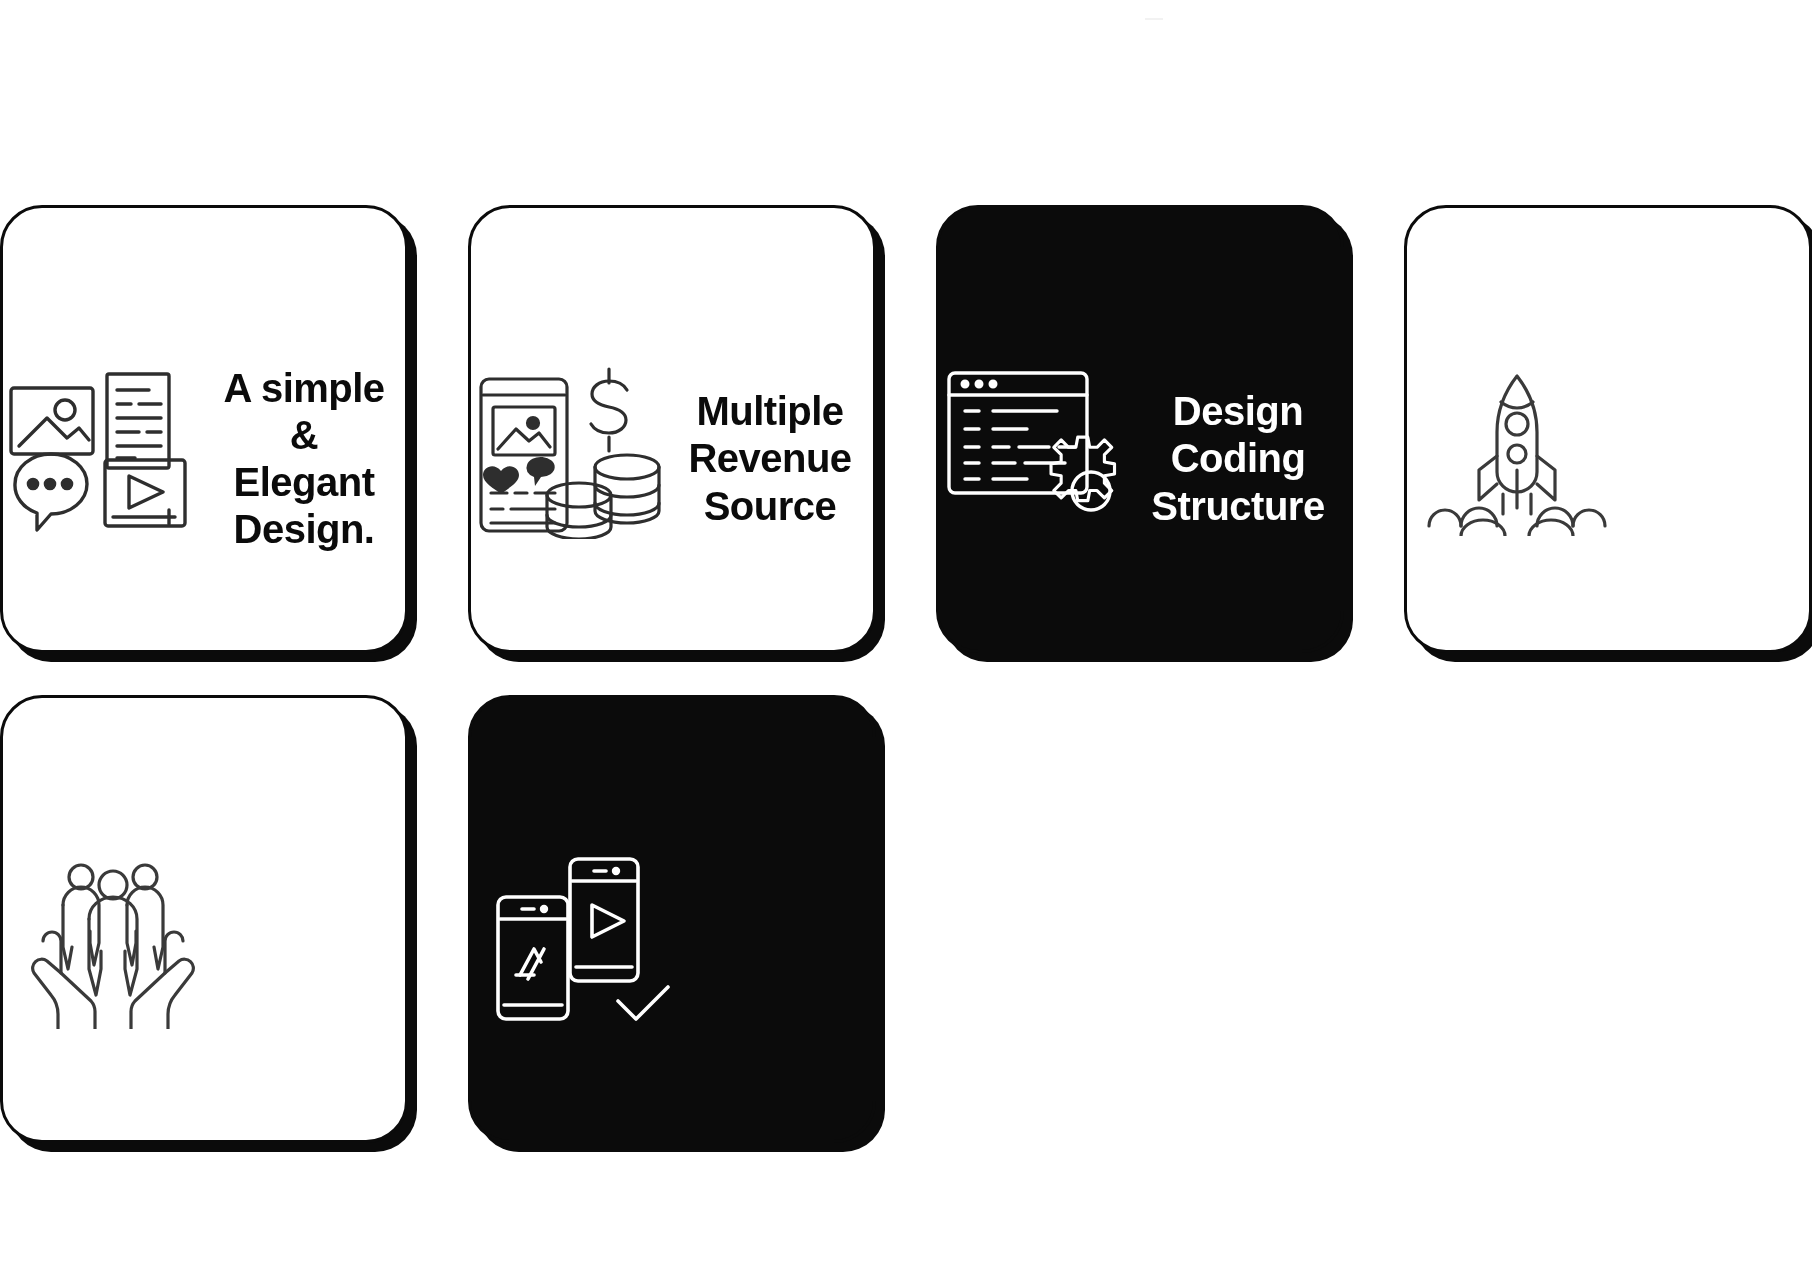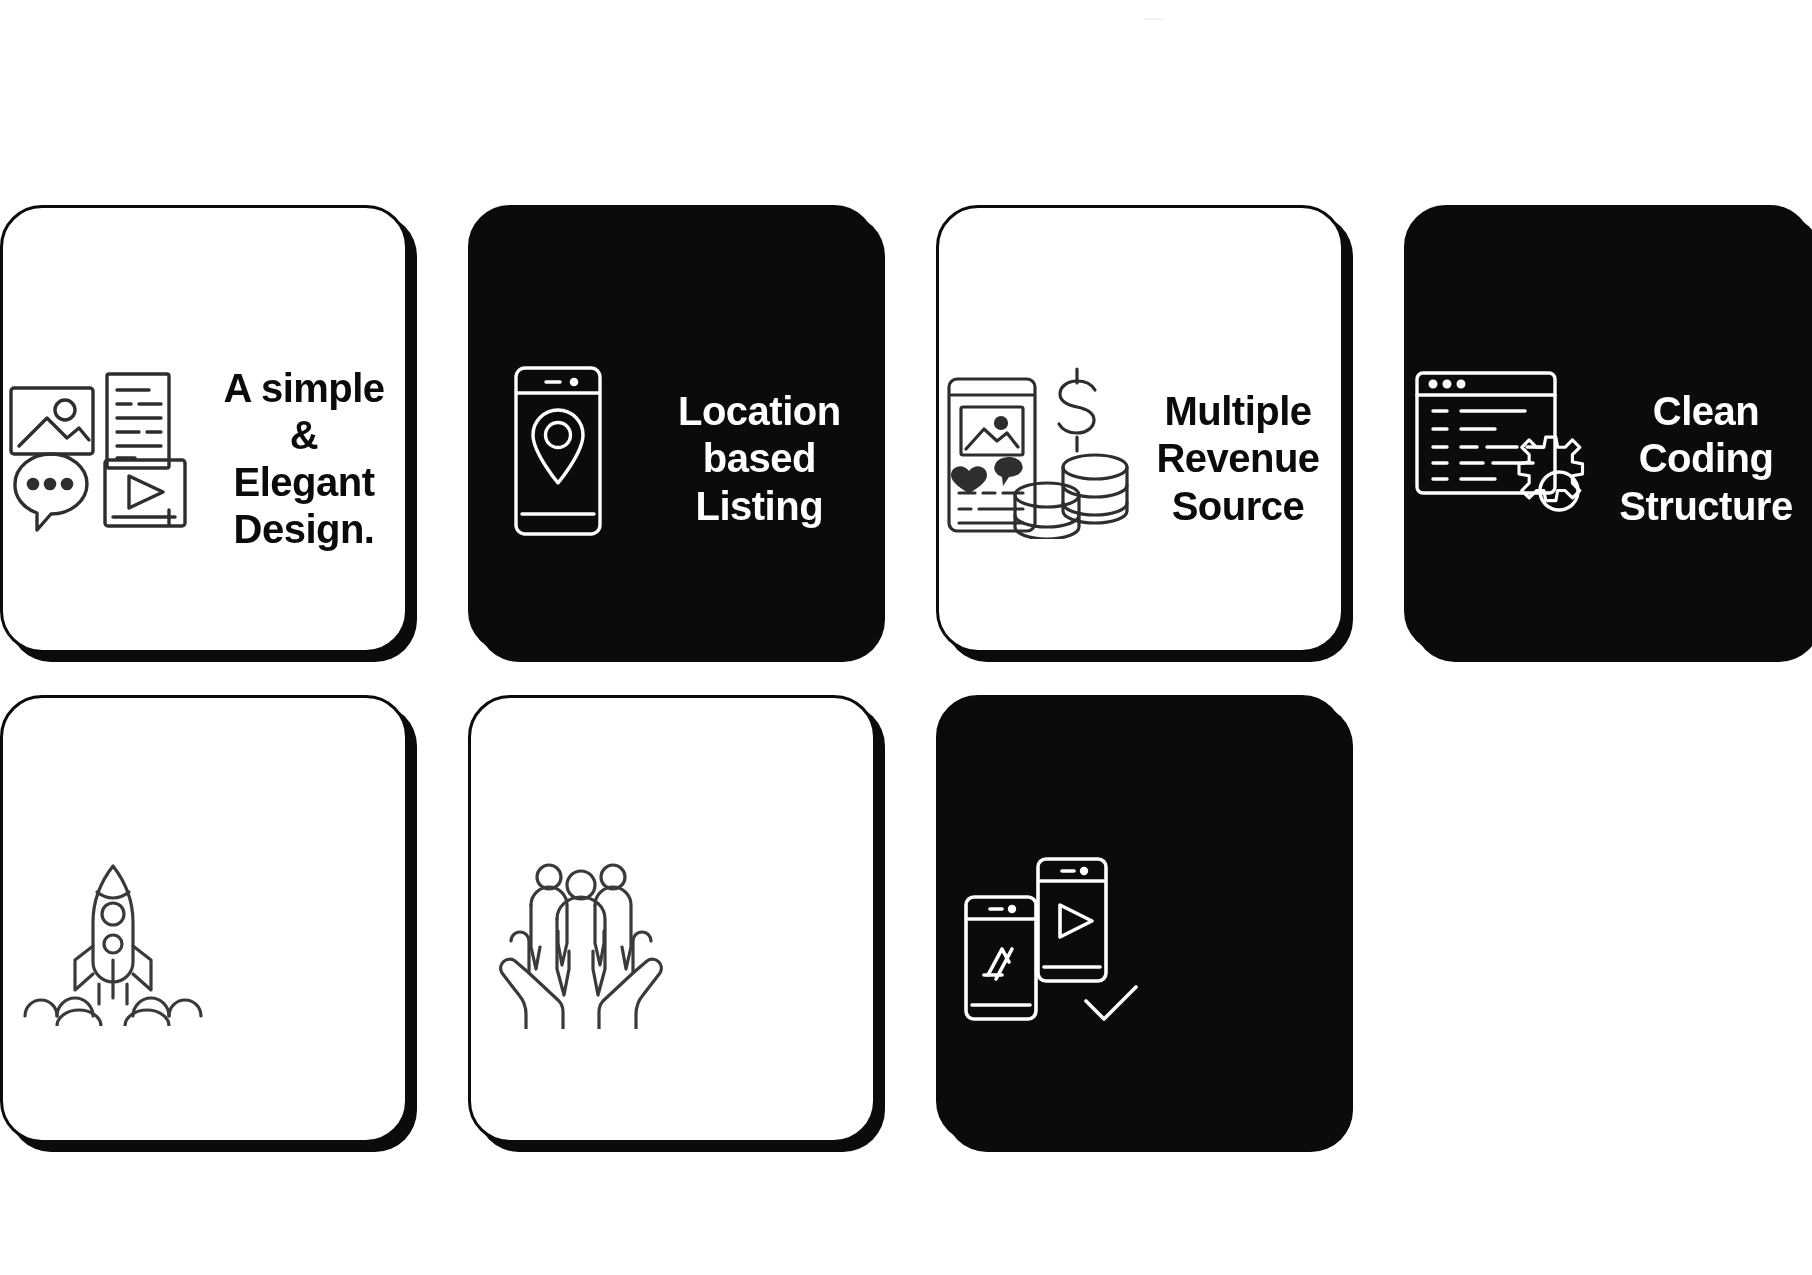--- a/index.html
+++ b/index.html
@@ -122,35 +122,20 @@
           <rect x="102" y="94" width="80" height="66" rx="3"></rect>
           <polygon points="126,110 160,126 126,142"></polygon>
           <line x1="110" y1="151" x2="172" y2="151"></line>
           <line x1="166" y1="144" x2="166" y2="158"></line>
         </svg>
       </div>
       <div class="card-title">A simple &amp;
 Elegant Design.</div>
     </div>
 
-    <div class="card dark">
-      <div class="icon-wrap">
-        <svg width="160" height="178" viewBox="0 0 160 178" fill="none" stroke="#ffffff" stroke-width="3.4" stroke-linecap="round" stroke-linejoin="round">
-          <rect x="38" y="6" width="84" height="166" rx="9"></rect>
-          <line x1="68" y1="20" x2="82" y2="20"></line>
-          <circle cx="96" cy="20" r="2.6" fill="#ffffff"></circle>
-          <line x1="40" y1="31" x2="120" y2="31"></line>
-          <line x1="44" y1="152" x2="116" y2="152"></line>
-          <path d="M80 48 a25 25 0 0 1 25 25 c0 18 -25 48 -25 48 c0 0 -25 -30 -25 -48 a25 25 0 0 1 25 -25 z"></path>
-          <circle cx="80" cy="73" r="12.5"></circle>
-        </svg>
-      </div>
-      <div class="card-title">Location
-based Listing</div>
-    </div>
 
 
     <div class="card light">
       <div class="icon-wrap">
         <svg width="196" height="176" viewBox="0 0 196 176" fill="none" stroke="#2e2e2e" stroke-width="3.2" stroke-linecap="round" stroke-linejoin="round">
           <rect x="10" y="16" width="86" height="152" rx="8"></rect>
           <line x1="12" y1="32" x2="94" y2="32"></line>
           <rect x="22" y="44" width="62" height="48" rx="2"></rect>
           <circle cx="62" cy="60" r="5.5" fill="#2e2e2e"></circle>
           <polyline points="27,86 45,66 58,78 68,70 79,84"></polyline>
@@ -196,21 +181,21 @@
           <line x1="120" y1="82" x2="136" y2="82"></line>
           <line x1="26" y1="98" x2="40" y2="98"></line>
           <line x1="54" y1="98" x2="76" y2="98"></line>
           <line x1="86" y1="98" x2="126" y2="98"></line>
           <line x1="26" y1="114" x2="40" y2="114"></line>
           <line x1="54" y1="114" x2="88" y2="114"></line>
           <path d="M142 91 l8 0 2 -11 11 0 2 11 8 0 8 -8 8 8 -8 8 0 8 11 2 0 11 -11 2 0 8 8 8 -8 8 -8 -8 -8 0 -2 11 -11 0 -2 -11 -8 0 -8 8 -8 -8 8 -8 0 -8 -11 -2 0 -11 11 -2 0 -8 -8 -8 8 -8 z" transform="translate(-14,-18) scale(0.92) translate(14,18)"></path>
           <circle cx="152" cy="126" r="19"></circle>
         </svg>
       </div>
-      <div class="card-title">Clean Coding
+      <div class="card-title">Design Coding
 Structure</div>
     </div>
 
     <div class="card light">
       <div class="icon-wrap">
         <svg width="200" height="170" viewBox="0 0 200 170" fill="none" stroke="#3a3a3a" stroke-width="3.2" stroke-linecap="round" stroke-linejoin="round">
           <path d="M100 10 c-14 18 -20 36 -20 56 v40 a20 20 0 0 0 40 0 v-40 c0 -20 -6 -38 -20 -56 z"></path>
           <path d="M84 36 c10 8 22 8 32 0"></path>
           <circle cx="100" cy="58" r="11"></circle>
           <circle cx="100" cy="88" r="9"></circle>

